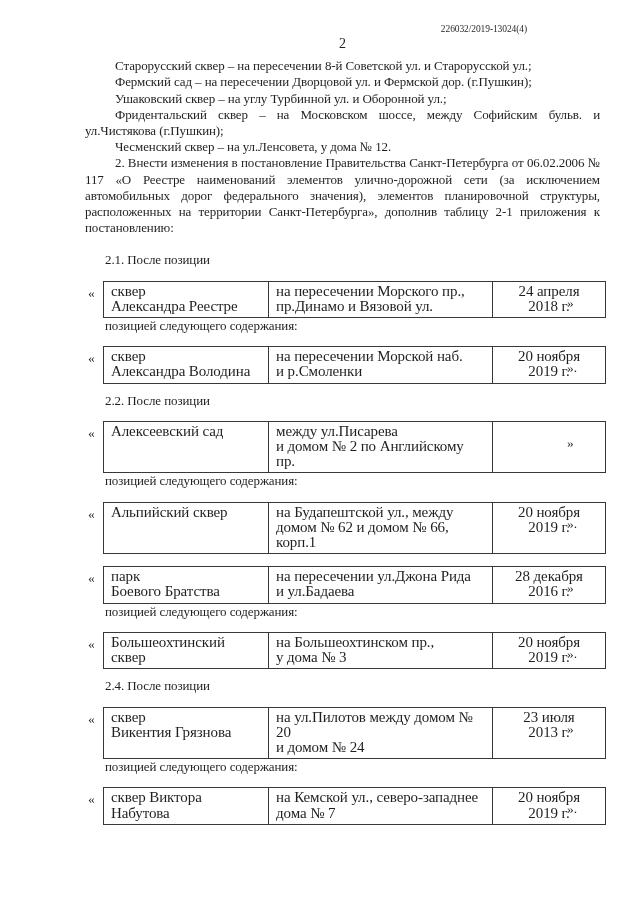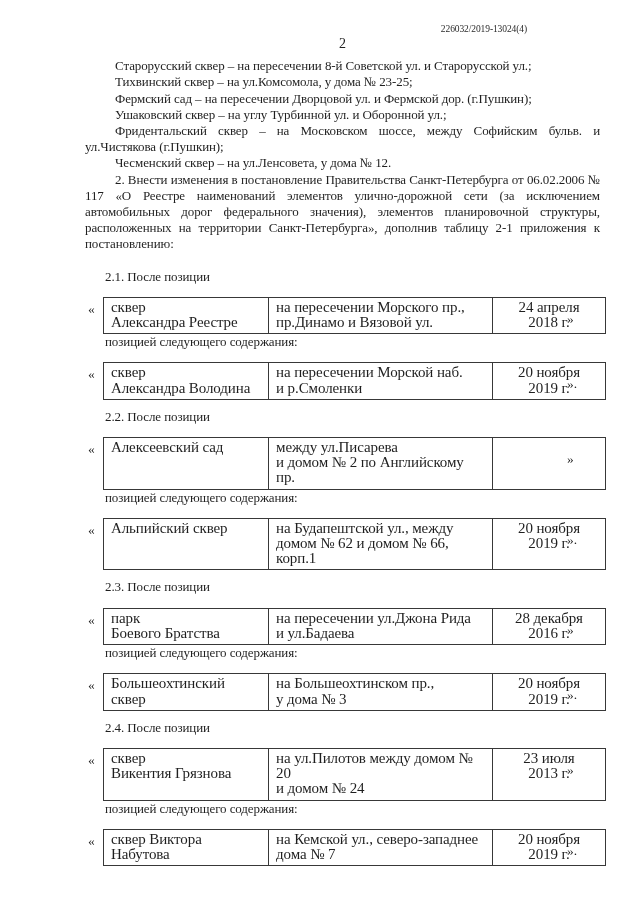--- a/index.html
+++ b/index.html
@@ -81,21 +81,20 @@
 </style>
 </head>
 <body>
 
 <div class="doc-code">226032/2019-13024(4)</div>
 
 <div class="content">
   <div class="page-number">2</div>
 
   <p class="body-par">Старорусский сквер – на пересечении 8-й Советской ул. и Старорусской ул.;</p>
-  <p class="body-par">Тихвинский сквер – на ул.Комсомола, у дома № 23-25;</p>
   <p class="body-par">Фермский сад – на пересечении Дворцовой ул. и Фермской дор. (г.Пушкин);</p>
   <p class="body-par">Ушаковский сквер – на углу Турбинной ул. и Оборонной ул.;</p>
   <p class="body-par">Фридентальский сквер – на Московском шоссе, между Софийским бульв. и ул.Чистякова (г.Пушкин);</p>
   <p class="body-par">Чесменский сквер – на ул.Ленсовета, у дома № 12.</p>
   <p class="body-par">2. Внести изменения в постановление Правительства Санкт-Петербурга от 06.02.2006 № 117 «О Реестре наименований элементов улично-дорожной сети (за исключением автомобильных дорог федерального значения), элементов планировочной структуры, расположенных на территории Санкт-Петербурга», дополнив таблицу 2-1 приложения к постановлению:</p>
 
   <section class="subsection">
     <p class="label heading">2.1. После позиции</p>
     <div class="tbl-wrap">
       <span class="q qo">«</span>
@@ -187,21 +186,20 @@
             <div class="ln">2019 г.</div>
           </td>
         </tr>
       </tbody>
         </table>
       <span class="q qc">».</span>
     </div>
   </section>
 
   <section class="subsection">
-    <p class="label heading">2.3. После позиции</p>
     <div class="tbl-wrap">
       <span class="q qo">«</span>
       <table class="ptable">
           <tbody>
         <tr>
           <td class="c1">
             <div class="ln">парк</div>
             <div class="ln">Боевого Братства</div>
           </td>
           <td class="c2">

